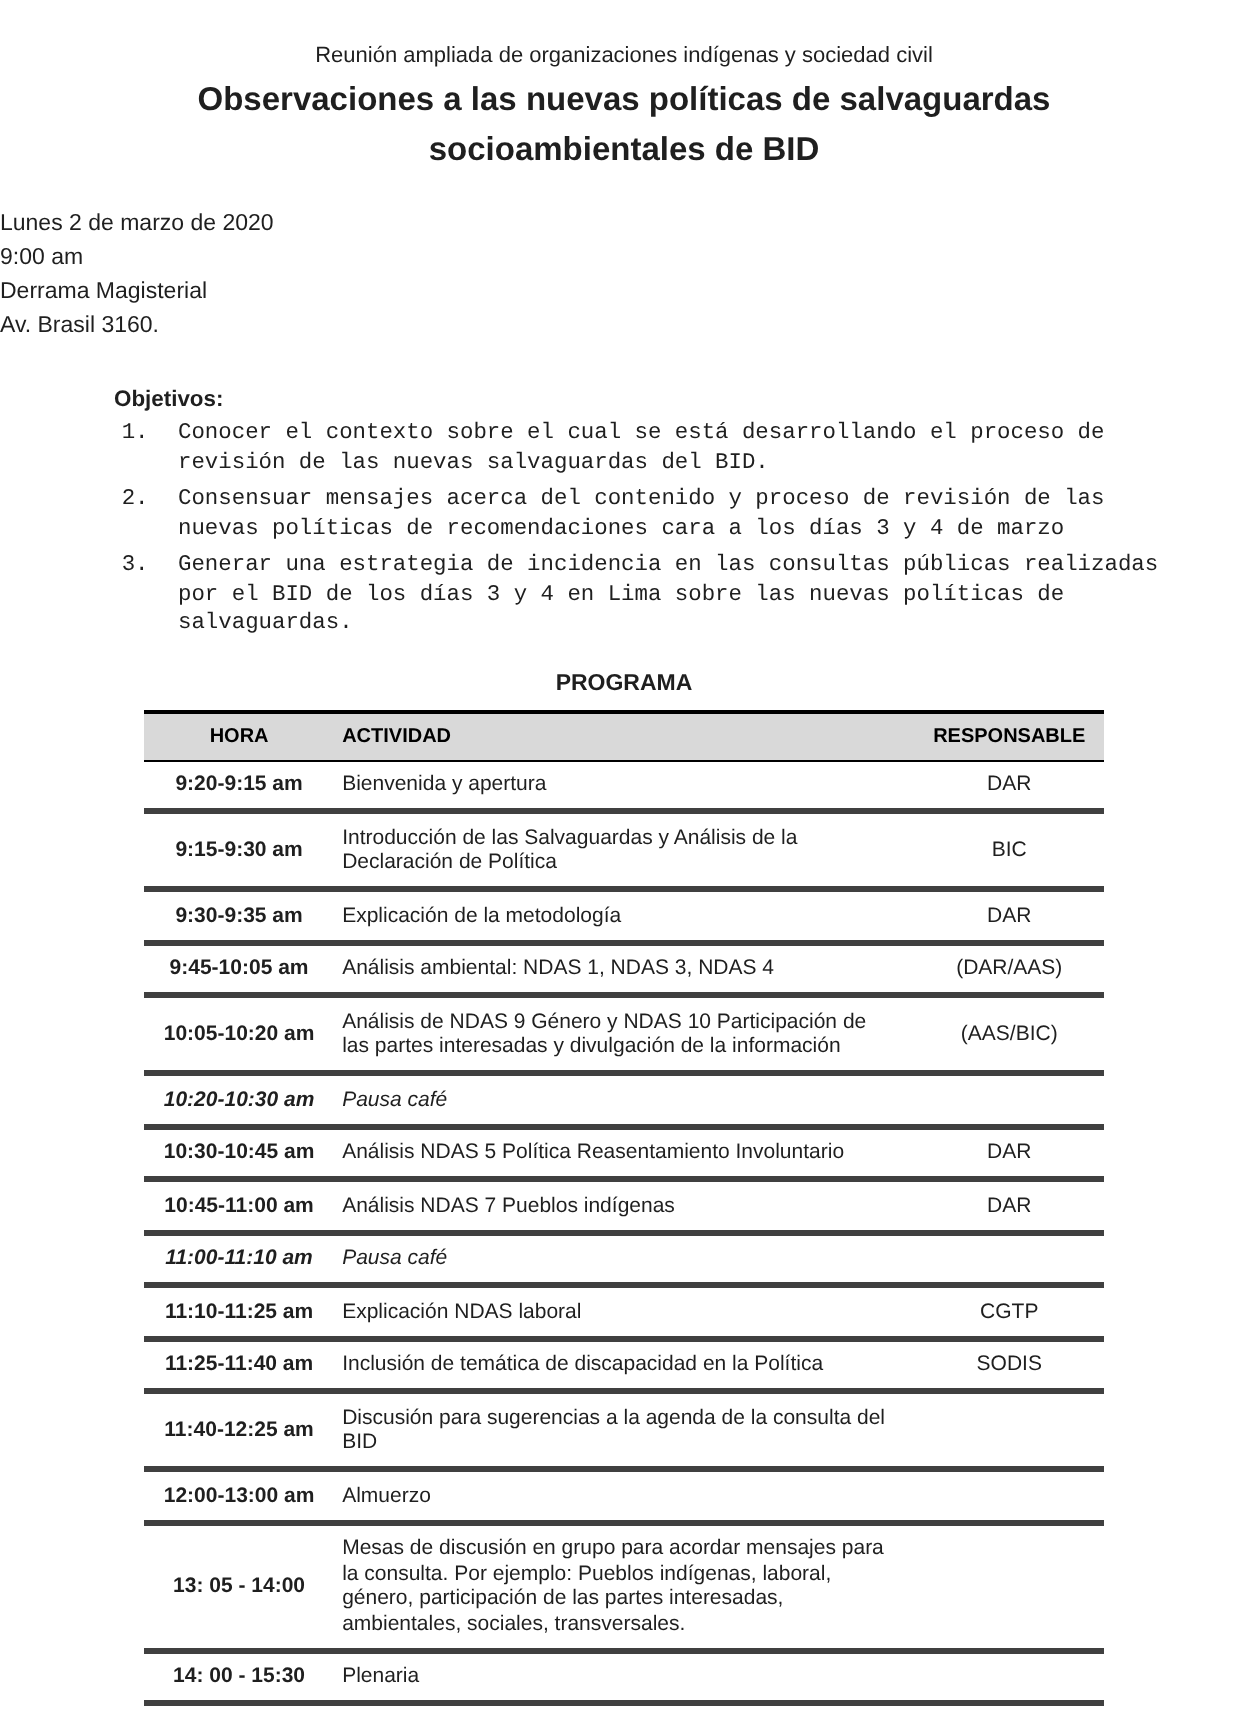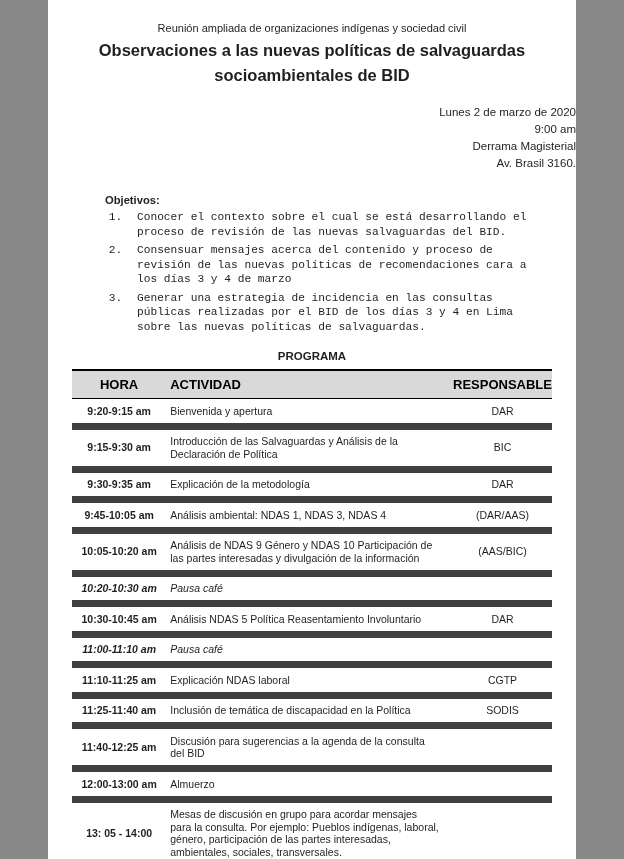--- a/index.html
+++ b/index.html
@@ -1,43 +1,43 @@
 <!DOCTYPE html>
 <html><head>
 <meta charset="utf-8">
 <style>
   html,body { margin:0; padding:0; background:#888; }
   .page {
-    width:528px; height:859px; margin:0 auto; background:#ffffff;
+    width:624px; height:859px; margin:0 auto; background:#ffffff;
     font-family:"Liberation Sans", sans-serif; color:#1f1f1f;
     box-sizing:border-box; padding-top:22px; overflow:hidden; position:relative;
   }
   
   .doc-subtitle { text-align:center; font-size:11px; color:#1f1f1f; }
   .doc-title {
     text-align:center; font-size:16.5px; font-weight:bold; line-height:25px;
     max-width:470px; margin:4px auto 0;
   }
-  .meta { text-align:right; margin-top:16px; font-size:11.5px; line-height:17px; }
+  .meta { text-align:left; margin-top:16px; font-size:11.5px; line-height:17px; }
   
   .objectives { margin:22px 34px 0 57px; font-size:11.2px; }
   .objectives-heading { font-weight:bold; margin-bottom:4px; }
   .objectives ol { margin:0; padding-left:24px;font-family:Liberation Mono, monospace; }
   .objectives li { margin-bottom:4px; line-height:14.5px; padding-left:8px; }
   
   .program-title { text-align:center; font-weight:bold; font-size:11.5px; margin-top:16px; }
   table.program { width:480px; margin:7px auto 0; border-collapse:collapse; font-size:10.5px; }
   .program th {
     background:#d9d9d9; border-top:2px solid #000; border-bottom:1px solid #000;
-    padding:6px 0; font-size:13px; font-weight:bold; color:#000;
+    padding:6px 0; font-size:10px; font-weight:bold; color:#000;
   }
   .program th.c-hora { width:96px; text-align:center; }
   .program th.c-act  { width:289px; text-align:left; padding-left:4px; }
   .program th.c-resp { width:95px; text-align:center; }
-  .program td { border-bottom:7px solid #404040; padding:5.5px 0; vertical-align:middle; line-height:12.5px; }
+  .program td { border-bottom:3px solid #404040; padding:5.5px 0; vertical-align:middle; line-height:12.5px; }
   .program td.c-hora { font-weight:bold; text-align:center; }
   .program td.c-act  { padding-left:4px; padding-right:12px; }
   .program td.c-resp { text-align:center; }
   .program tbody tr:last-child td { border-bottom:2px solid #000; }
   .program tr.italic-row td.c-hora { font-style:italic; }
   .program tr.italic-row td.c-act  { font-style:italic;margin-top:16px; }
 </style>
 </head>
 <body>
 
@@ -99,20 +99,25 @@
         <tr class="italic-row">
           <td class="c-hora">10:20-10:30 am</td>
           <td class="c-act">Pausa café</td>
           <td class="c-resp"></td>
         </tr>
         <tr>
           <td class="c-hora">10:30-10:45 am</td>
           <td class="c-act">Análisis NDAS 5 Política Reasentamiento Involuntario</td>
           <td class="c-resp">DAR</td>
         </tr>
+        <tr>
+          <td class="c-hora">10:45-11:00 am</td>
+          <td class="c-act">Análisis NDAS 7 Pueblos indígenas</td>
+          <td class="c-resp">DAR</td>
+        </tr>
         <tr class="italic-row">
           <td class="c-hora">11:00-11:10 am</td>
           <td class="c-act">Pausa café</td>
           <td class="c-resp"></td>
         </tr>
         <tr>
           <td class="c-hora">11:10-11:25 am</td>
           <td class="c-act">Explicación NDAS laboral</td>
           <td class="c-resp">CGTP</td>
         </tr>

